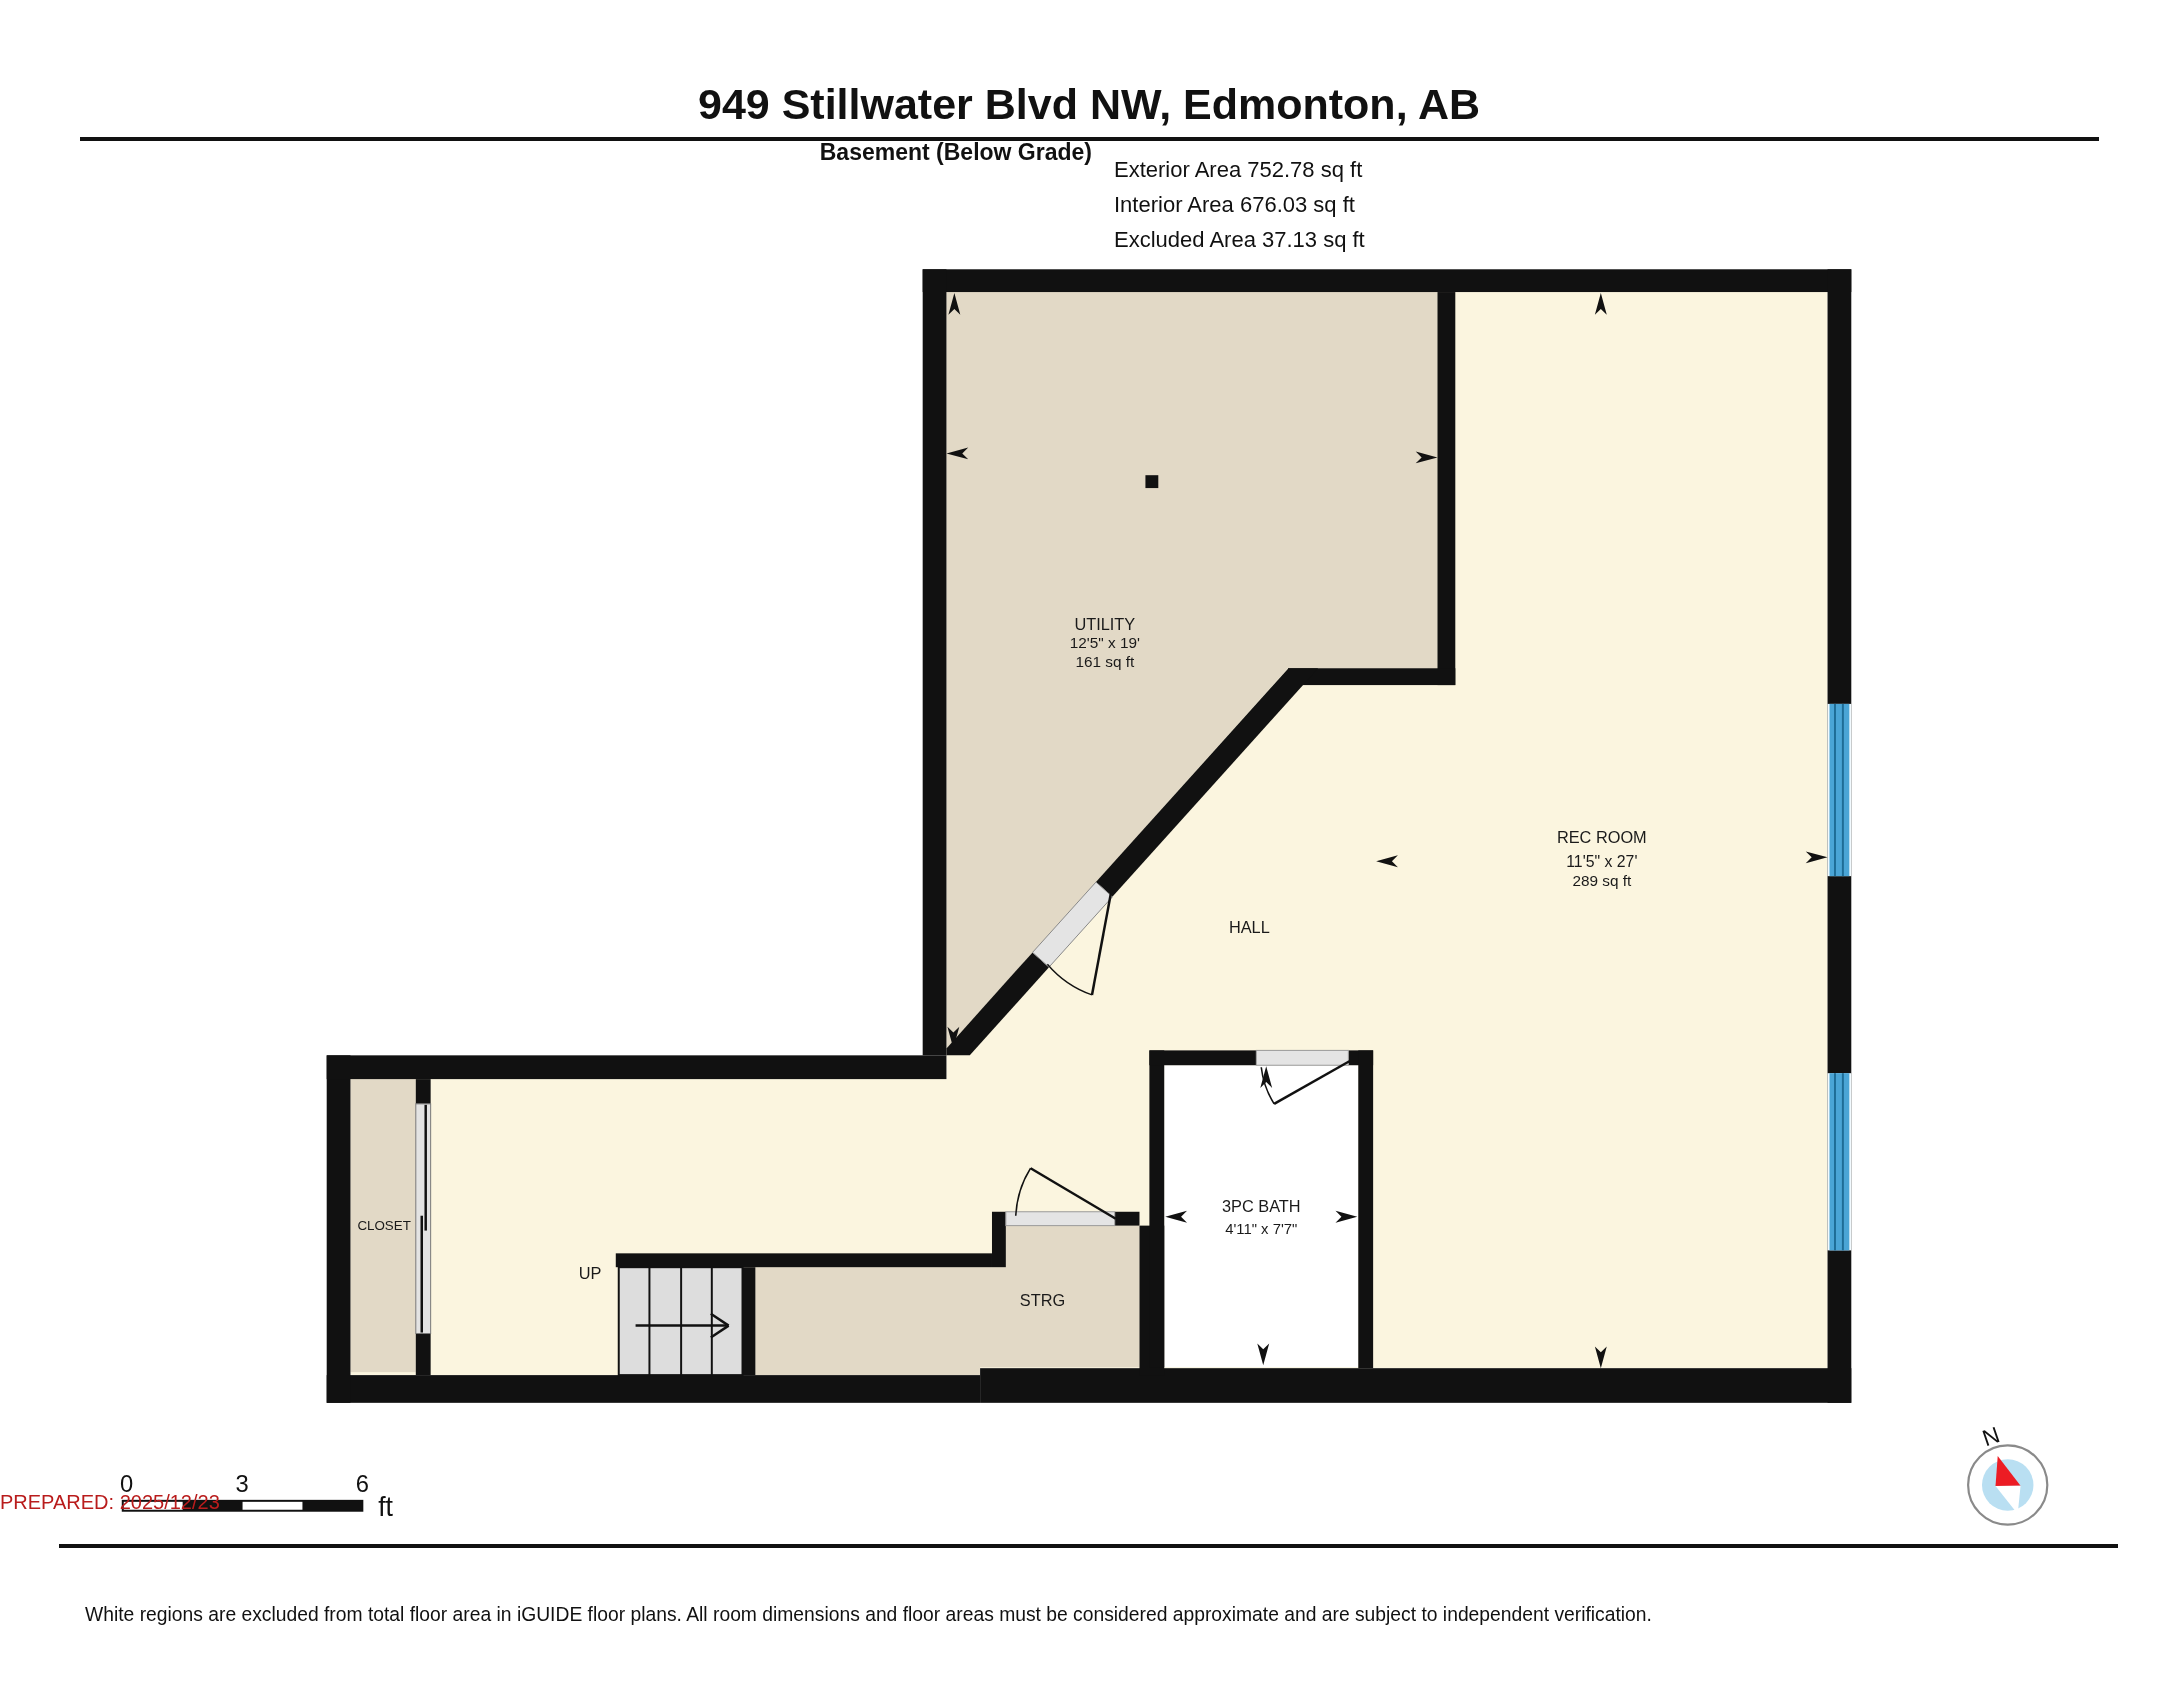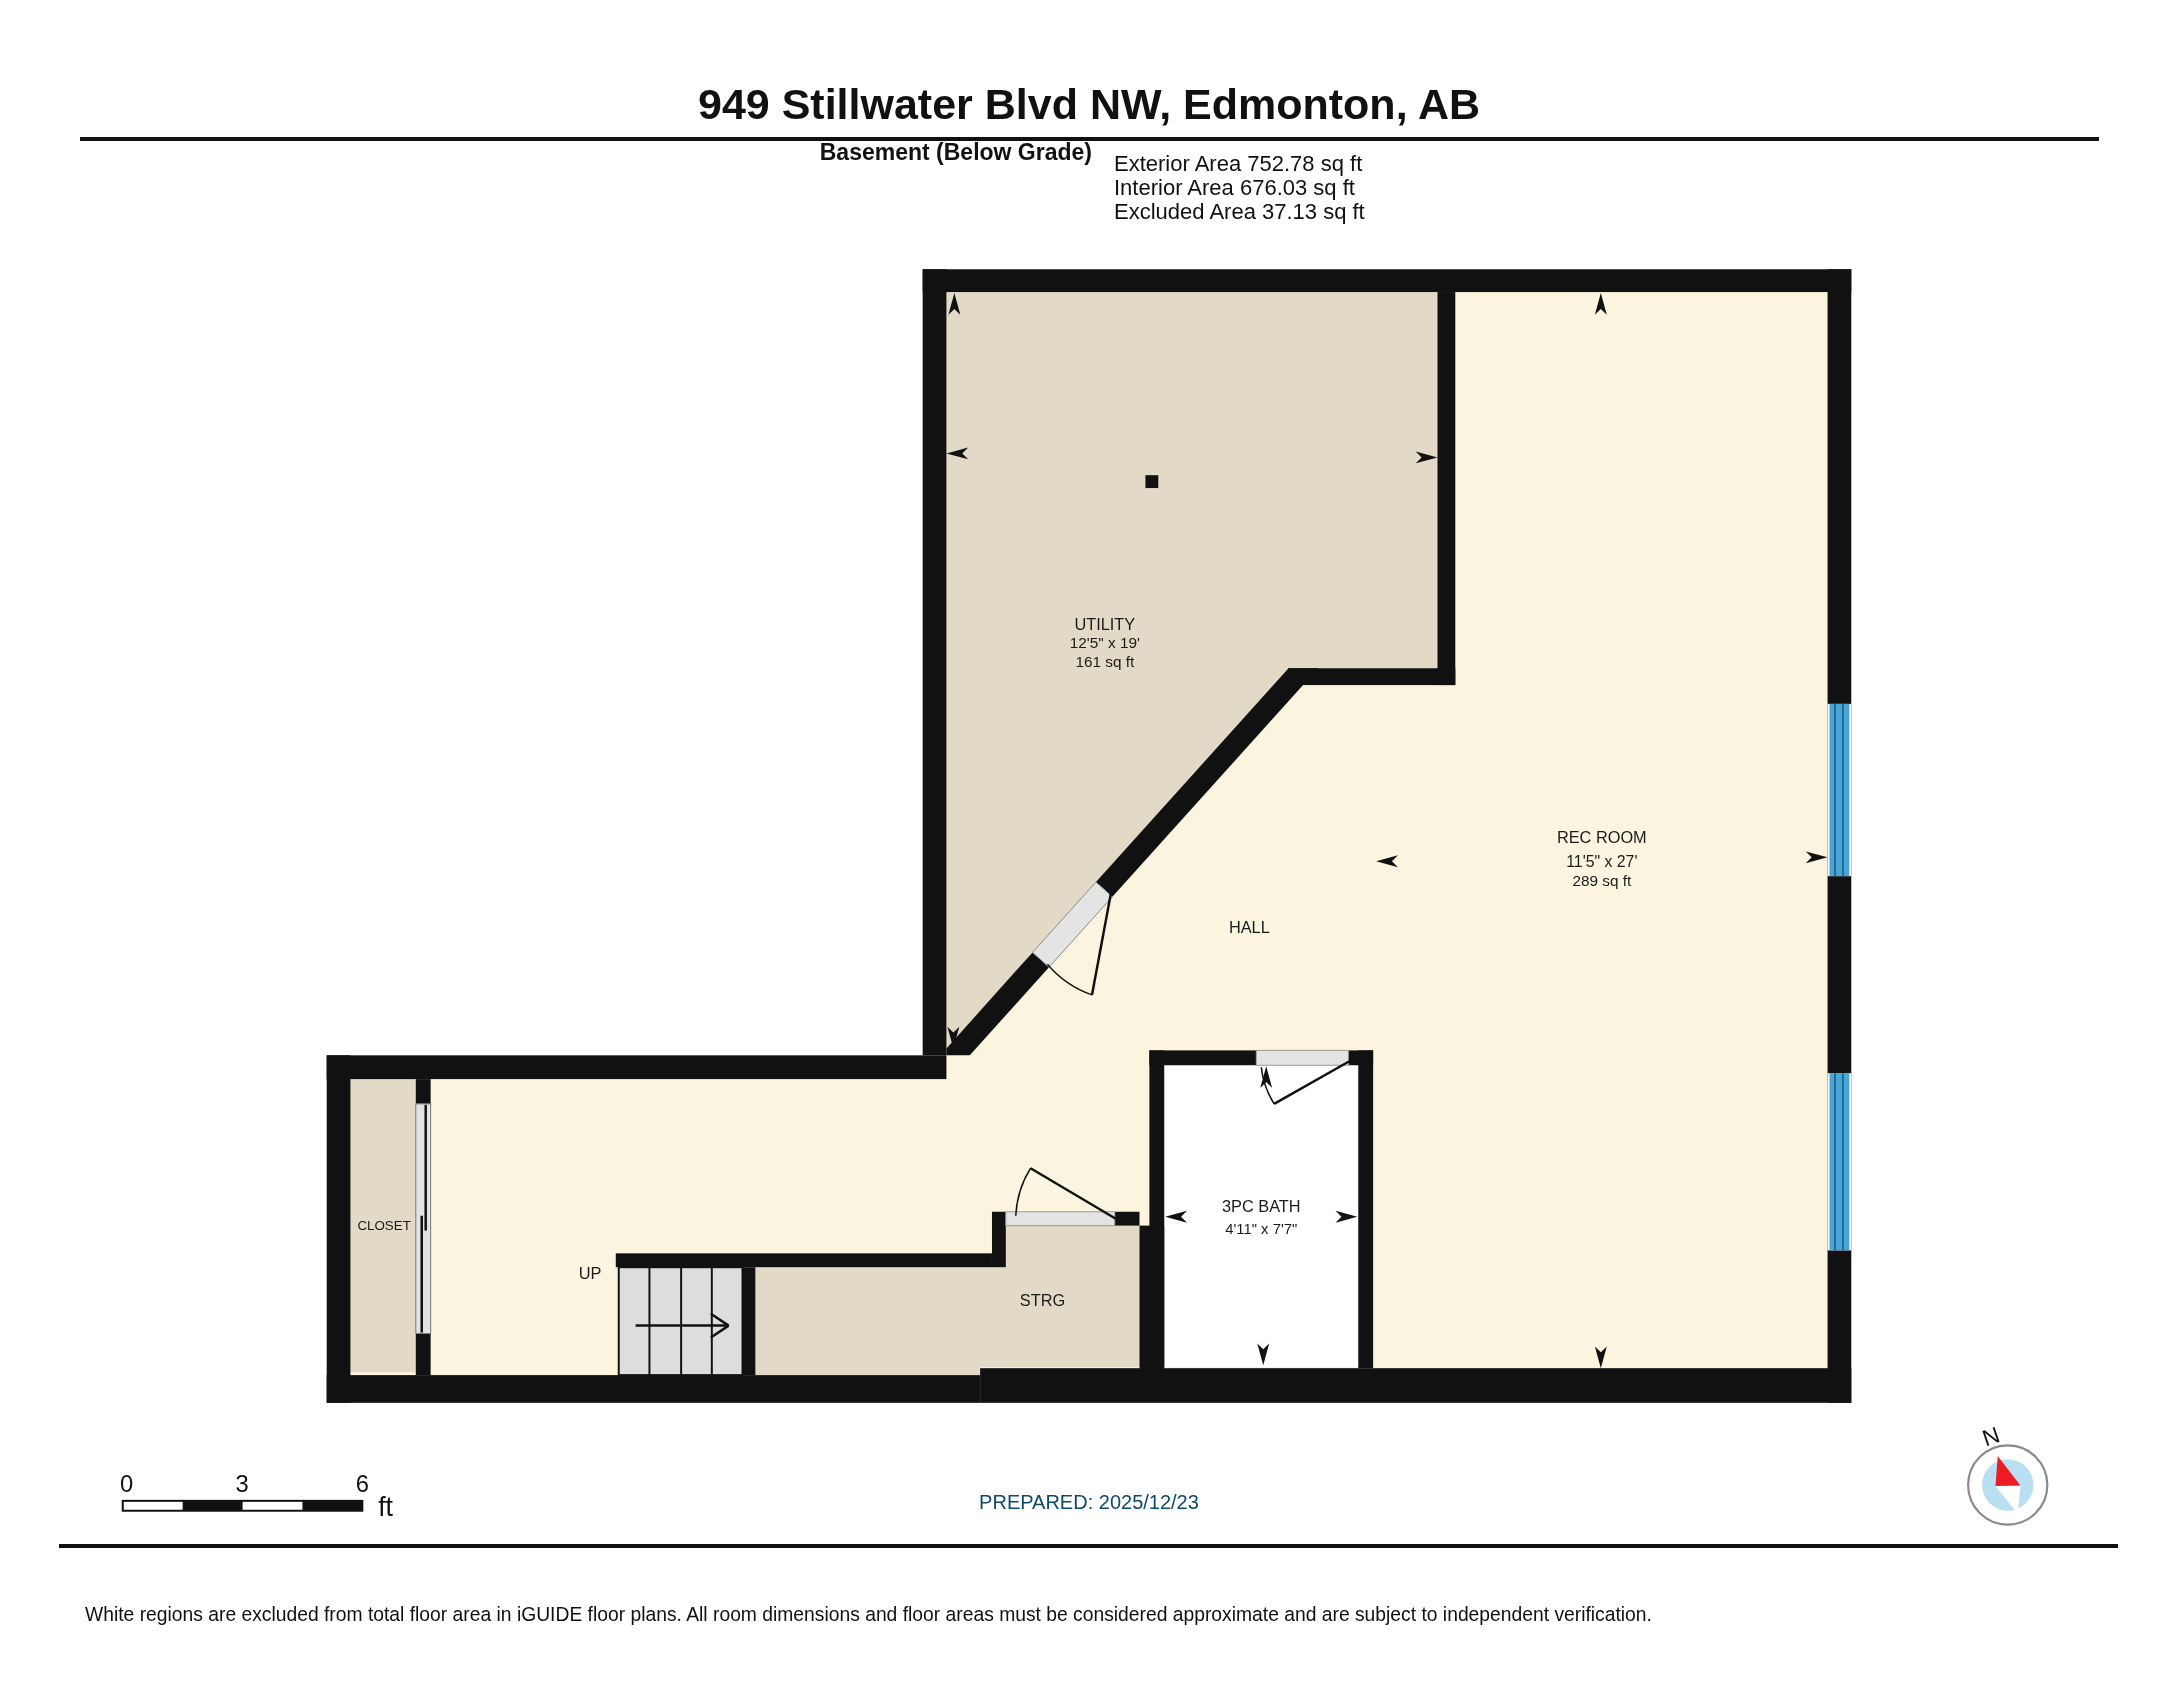--- a/index.html
+++ b/index.html
@@ -8,21 +8,21 @@
 </style>
 </head>
 <body>
 
 <div class="abs" style="left:0;top:83px;width:2178px;text-align:center;font-size:43px;font-weight:bold;color:#111;line-height:43px;">949 Stillwater Blvd NW, Edmonton, AB</div>
 
 <div class="abs" style="left:80px;top:137px;width:2019px;height:4px;background:#111;"></div>
 
 <div class="abs" style="left:0px;top:139px;width:1092px;text-align:right;font-size:23px;font-weight:bold;color:#111;">Basement (Below Grade)</div>
 
-<div class="abs" style="left:1114px;top:152px;font-size:22px;color:#111;line-height:24px;">Exterior Area 752.78 sq ft<br>Interior Area 676.03 sq ft<br>Excluded Area 37.13 sq ft</div>
+<div class="abs" style="left:1114px;top:152px;font-size:22px;color:#111;line-height:35px;">Exterior Area 752.78 sq ft<br>Interior Area 676.03 sq ft<br>Excluded Area 37.13 sq ft</div>
 
 <svg class="abs" style="left:0;top:0;" width="2178" height="1683" viewBox="0 0 2200 1700">
 <g id="fills">
 
 <polygon points="354,1090 956,1090 956,295 1846,295 1846,1382 990,1382 990,1389 354,1389" fill="#FBF5DF"></polygon>
 
 <polygon points="956,295 1452,295 1452,675 1301,675 956,1059" fill="#E2D9C6"></polygon>
 
 <rect x="354" y="1090" width="66" height="296" fill="#E2D9C6"></rect>
 
@@ -209,18 +209,18 @@
 
 <polygon points="0,-31 -12,-3 12,5" fill="#EC1C24"></polygon>
 
 <polygon points="0,31 -12,-3 12,5" fill="#ffffff"></polygon>
 
 <text x="0" y="-44" font-size="23" fill="#111" text-anchor="middle">N</text>
 </g>
 </g>
 </svg>
 
-<div class="abs" style="left:0;top:1491px;width:2178px;text-align:center;font-size:20px;color:#0c4a6e;">PREPARED: 2025/12/23</div>
+<div class="abs" style="left:0;top:1491px;width:2178px;text-align:left;font-size:20px;color:#b91c1c;">PREPARED: 2025/12/23</div>
 
 <div class="abs" style="left:59px;top:1544px;width:2059px;height:4px;background:#111;"></div>
 
 <div class="abs" style="left:85px;top:1604px;font-size:19.3px;color:#111;">White regions are excluded from total floor area in iGUIDE floor plans. All room dimensions and floor areas must be considered approximate and are subject to independent verification.</div>
 
 
 </body></html>

